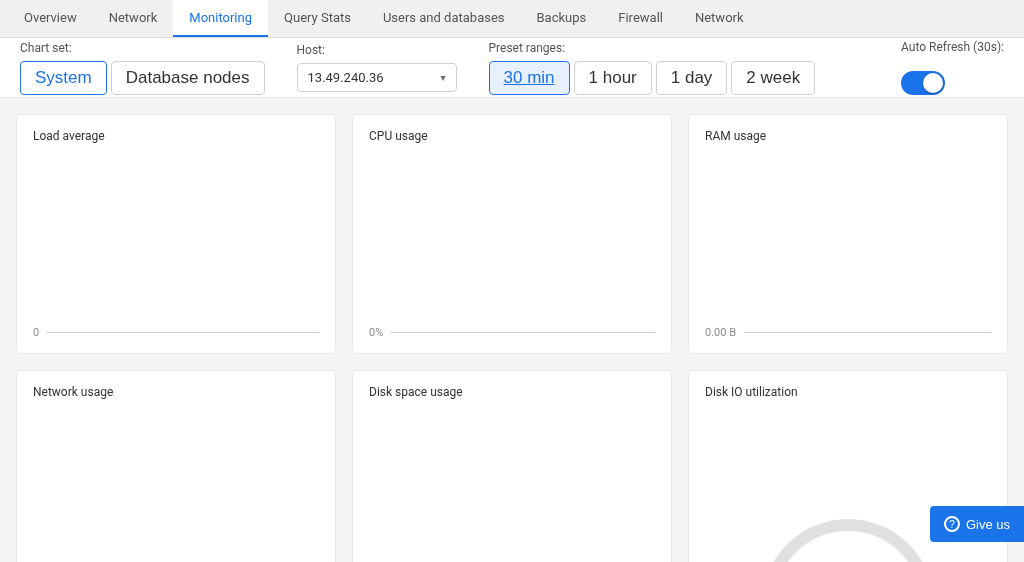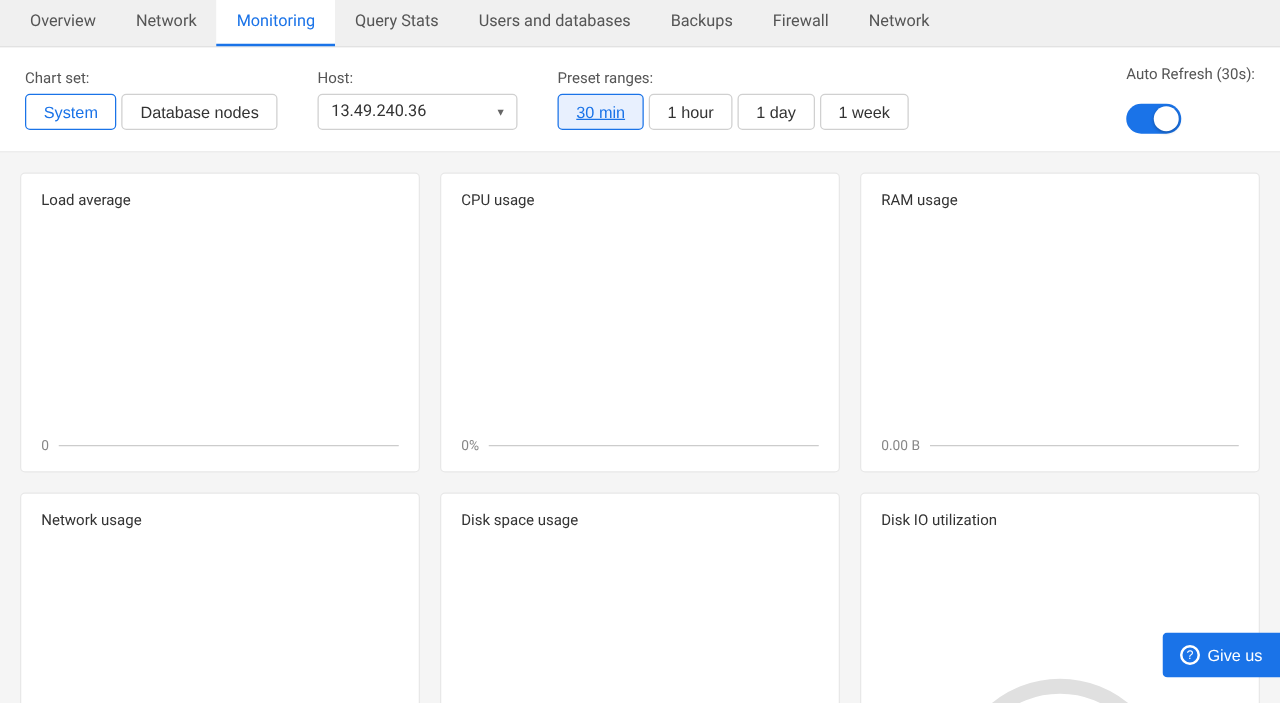--- a/index.html
+++ b/index.html
@@ -29,21 +29,21 @@
       color: #1a73e8;
       border-bottom: 2px solid #1a73e8;
       background: white;
     }
 
     
     .controls-bar {
       display: flex;
       align-items: center;
       gap: 32px;
-      padding: 14px 20px;
+      padding: 2px 20px;
       background: white;
       border-bottom: 1px solid #e8e8e8;
     }
     .control-group {
       display: flex;
       flex-direction: column;
       gap: 6px;
     }
     .control-label {
       font-size: 12px;
@@ -52,21 +52,21 @@
     .btn-group {
       display: flex;
       gap: 4px;
     }
     .btn {
       padding: 6px 14px;
       border: 1px solid #d0d0d0;
       border-radius: 4px;
       background: white;
       cursor: pointer;
-      font-size: 13px;
+      font-size: 17px;
       color: #333;
     }
     .btn.active {
       background: white;
       border-color: #1a73e8;
       color: #1a73e8;
     }
     .btn.preset-active {
       background: #e8f0fe;
       border-color: #1a73e8;
@@ -249,21 +249,21 @@
       <span class="chevron">▾</span>
     </div>
   </div>
 
   <div class="control-group">
     <span class="control-label">Preset ranges:</span>
     <div class="btn-group">
       <button class="btn preset-active">30 min</button>
       <button class="btn">1 hour</button>
       <button class="btn">1 day</button>
-      <button class="btn">1 week</button>
+      <button class="btn">2 week</button>
     </div>
   </div>
 
   <div class="auto-refresh-group">
     <span class="control-label">Auto Refresh (30s):</span>
     <div class="toggle-container">
       <div class="toggle">
         <div class="toggle-knob"></div>
       </div>
     </div>

